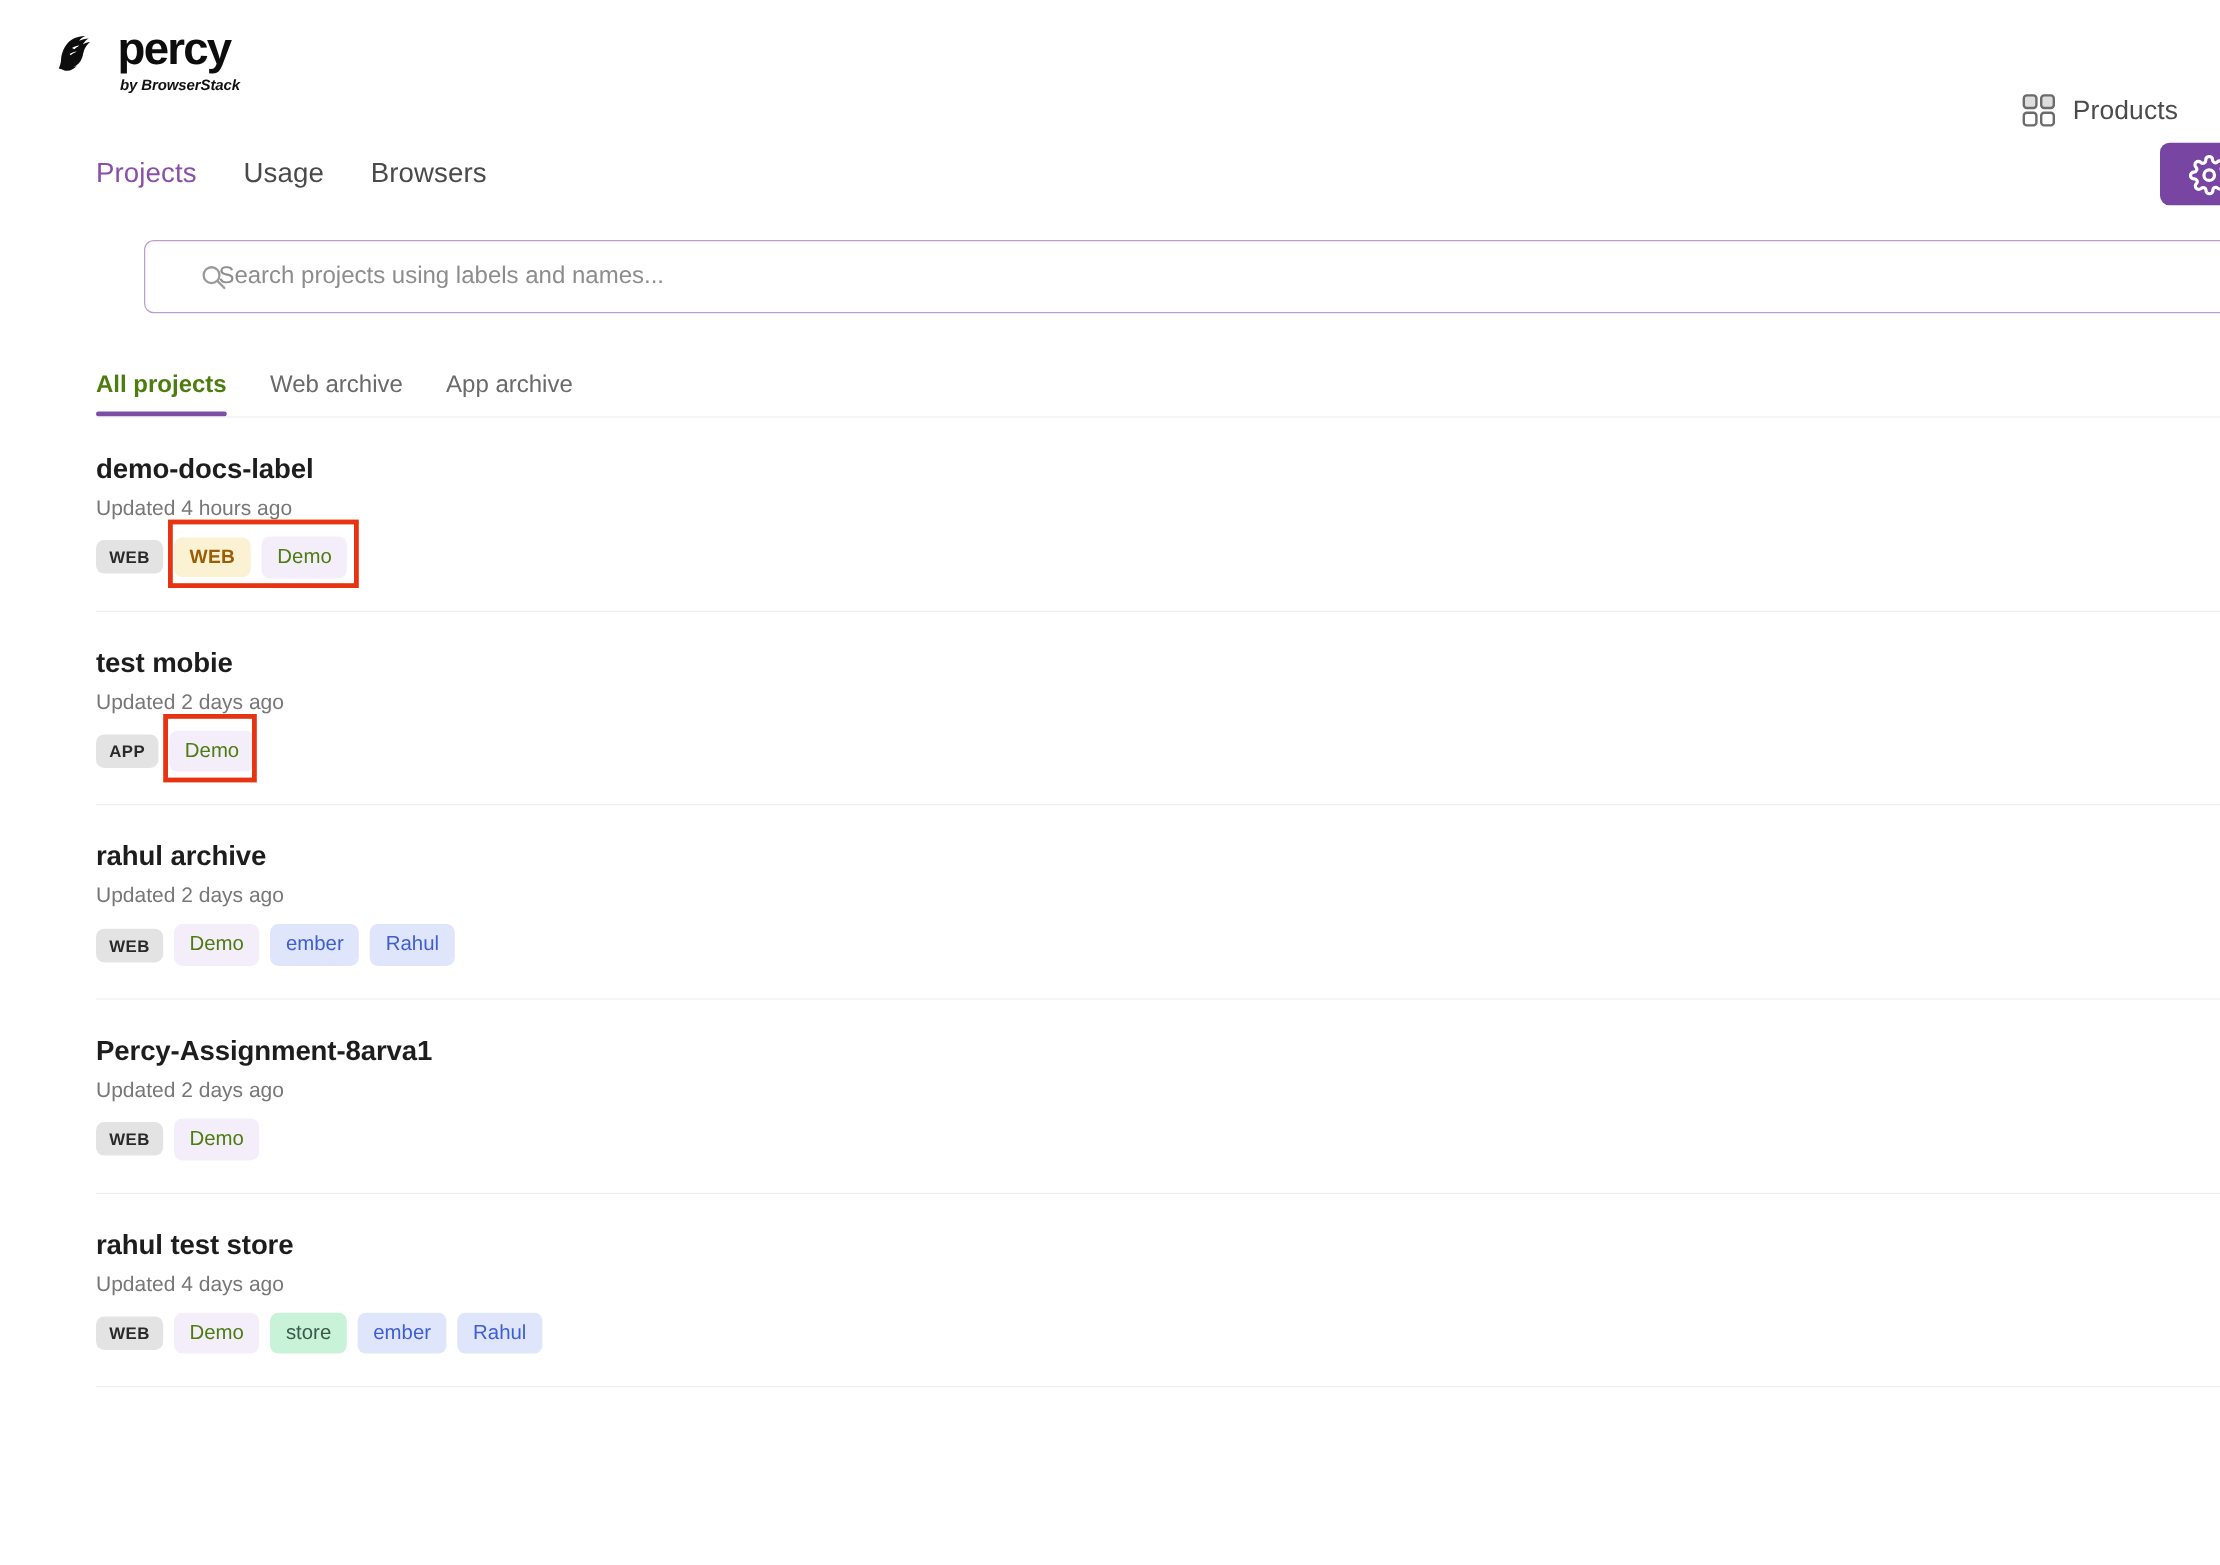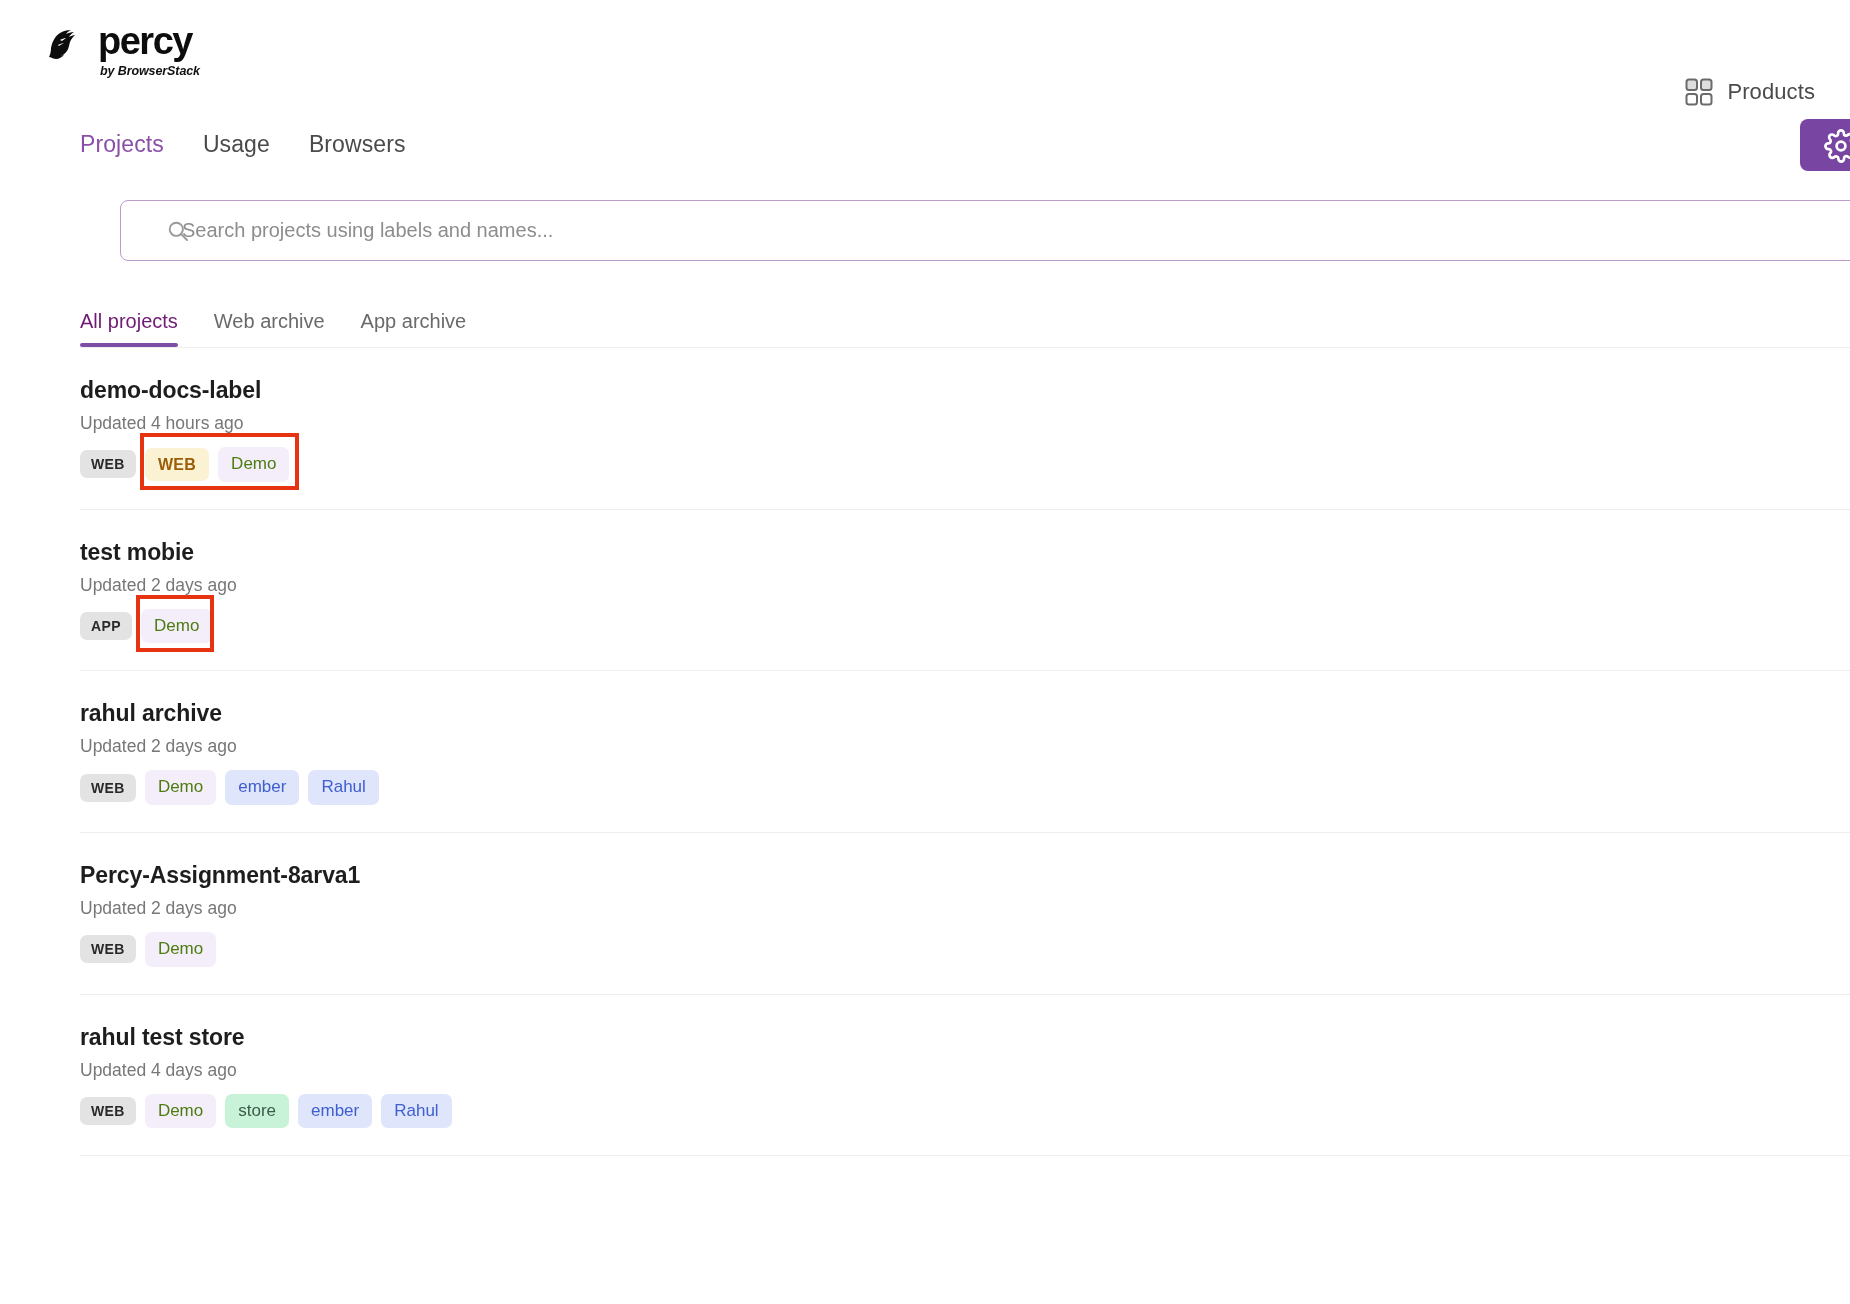--- a/index.html
+++ b/index.html
@@ -125,22 +125,22 @@
     position: relative;
   }
   .subtab {
     font-size: 20px;
     color: #6a6a6a;
     padding-bottom: 14px;
     cursor: pointer;
     position: relative;
   }
   .subtab.active {
-    color: #701a75;
-    font-weight: 400;
+    color: #4d7c0f;
+    font-weight: 700;
   }
   .subtab.active::after {
     content: "";
     position: absolute;
     left: 0; right: 0; bottom: 0;
     height: 4px;
     background: #7c4fa5;
     border-radius: 2px;
   }
 

